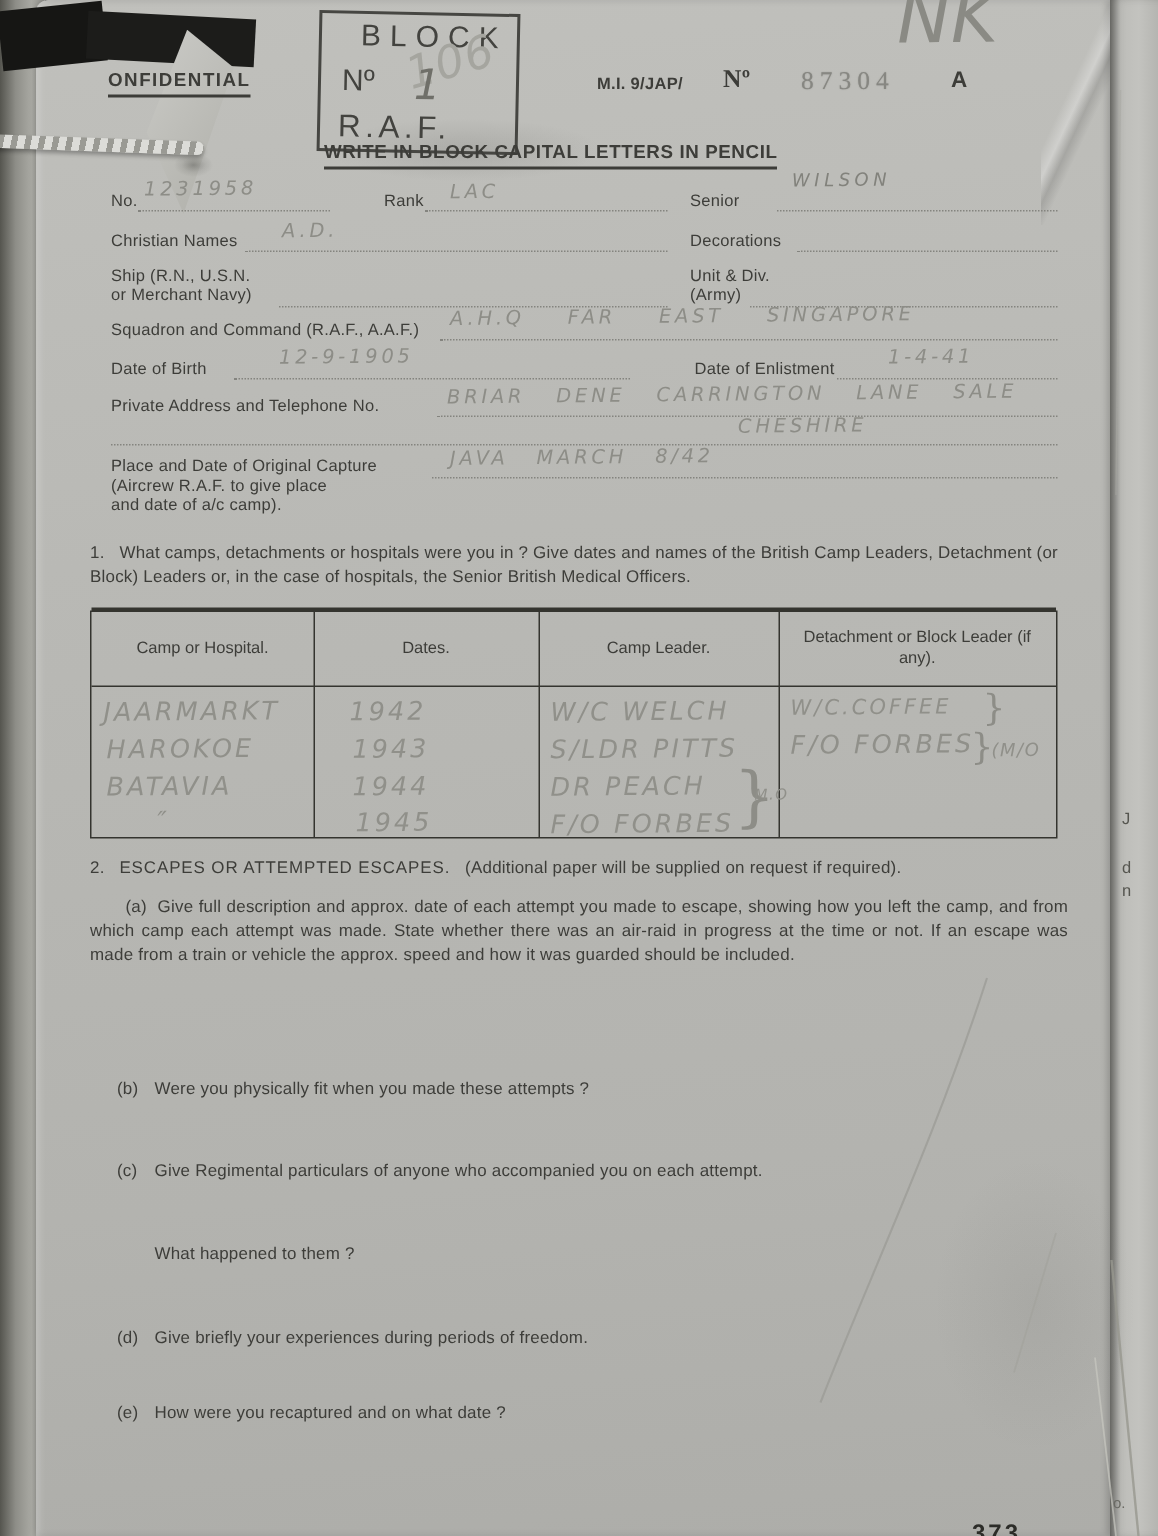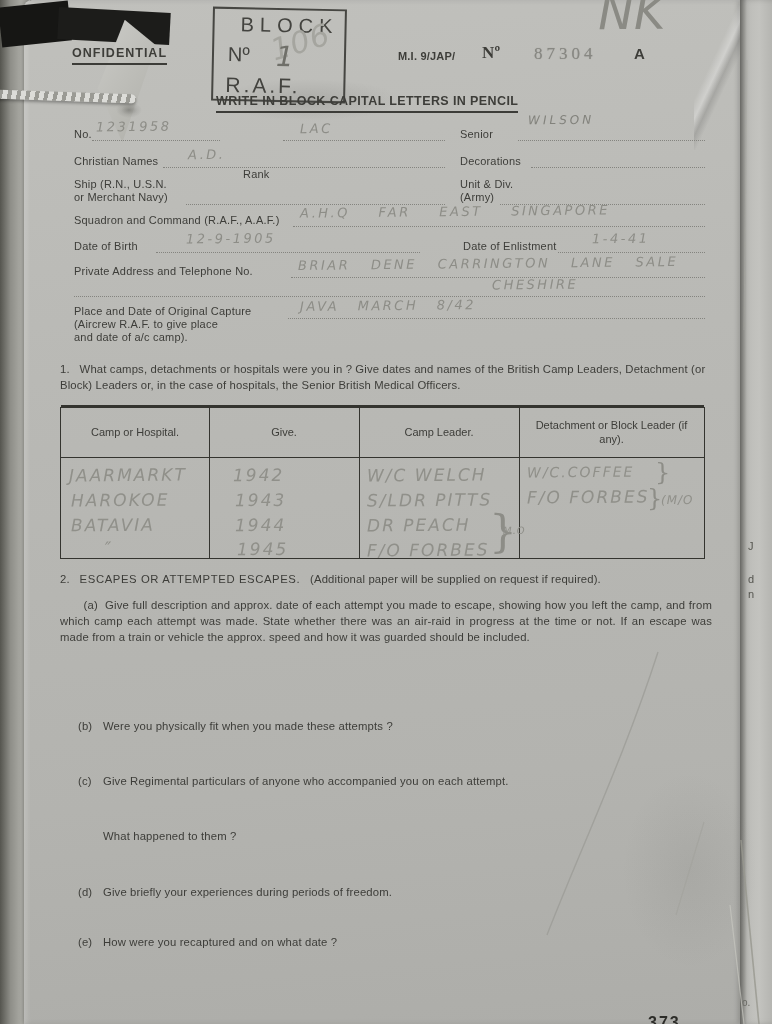--- a/index.html
+++ b/index.html
@@ -88,21 +88,21 @@
   <div class="lbl serif" style="left:534px;top:43px;font-size:17px;letter-spacing:4px;color:#87878
 2;color:#878782;text-shadow:0 0 1px #9a9a95;">87304</div>
   <div class="lbl bold" style="left:634px;top:45px;font-size:15px;">A</div>
   <div class="hw" style="left:598px;top:-16px;font-size:48px;letter-spacing:0;color:#8a8a84;">NK</div>
 
   <div class="lbl bold uline" style="left:216px;top:94px;font-size:12.5px;letter-spacing:.4px;">WRITE IN BLOCK CAPITAL LETTERS IN PENCIL</div>
 
   <div class="lbl" style="left:74px;top:128px;">No.</div>
   <div class="hw" style="left:96px;top:119px;">1231958</div>
   <div class="dl" style="left:92px;top:140px;width:128px;"></div>
-  <div class="lbl" style="left:243px;top:128px;margin-top:40px;">Rank</div>
+  <div class="lbl" style="left:256px;top:128px;">Rank</div>
   <div class="hw" style="left:300px;top:121px;">LAC</div>
   <div class="dl" style="left:283px;top:140px;width:162px;"></div>
   <div class="lbl" style="left:460px;top:128px;">Senior</div>
   <div class="hw hw-big" style="left:528px;top:113px;">WILSON</div>
   <div class="dl" style="left:518px;top:140px;width:187px;"></div>
 
   <div class="lbl" style="left:74px;top:155px;">Christian Names</div>
   <div class="hw" style="left:188px;top:147px;">A.D.</div>
   <div class="dl" style="left:163px;top:167px;width:282px;"></div>
   <div class="lbl" style="left:460px;top:155px;">Decorations</div>
@@ -143,21 +143,21 @@
     <span>What camps, detachments or hospitals were you in ?   Give dates and names of the British Camp Leaders, Detachment (or Block) Leaders or, in the case of hospitals, the Senior British Medical Officers.</span>
   </div>
 
   <div class="tbl">
     <div class="vline" style="left:148px;"></div>
     <div class="vline" style="left:298px;"></div>
     <div class="vline" style="left:458px;"></div>
     <div class="hline" style="top:49px;"></div>
 
     <div class="th" style="left:0;top:17px;width:148px;">Camp or Hospital.</div>
-    <div class="th" style="left:148px;top:17px;width:150px;">Give.</div>
+    <div class="th" style="left:148px;top:17px;width:150px;">Dates.</div>
     <div class="th" style="left:298px;top:17px;width:160px;">Camp Leader.</div>
     <div class="th" style="left:468px;top:10px;width:165px;">Detachment or Block Leader (if any).</div>
 
     <div>
       <span class="cell-hw" style="left:8px;top:55px;">JAARMARKT</span>
       <span class="cell-hw" style="left:10px;top:80px;">HAROKOE</span>
       <span class="cell-hw" style="left:10px;top:105px;">BATAVIA</span>
       <span class="cell-hw" style="left:44px;top:128px;">″</span>
     </div>
     <div>

